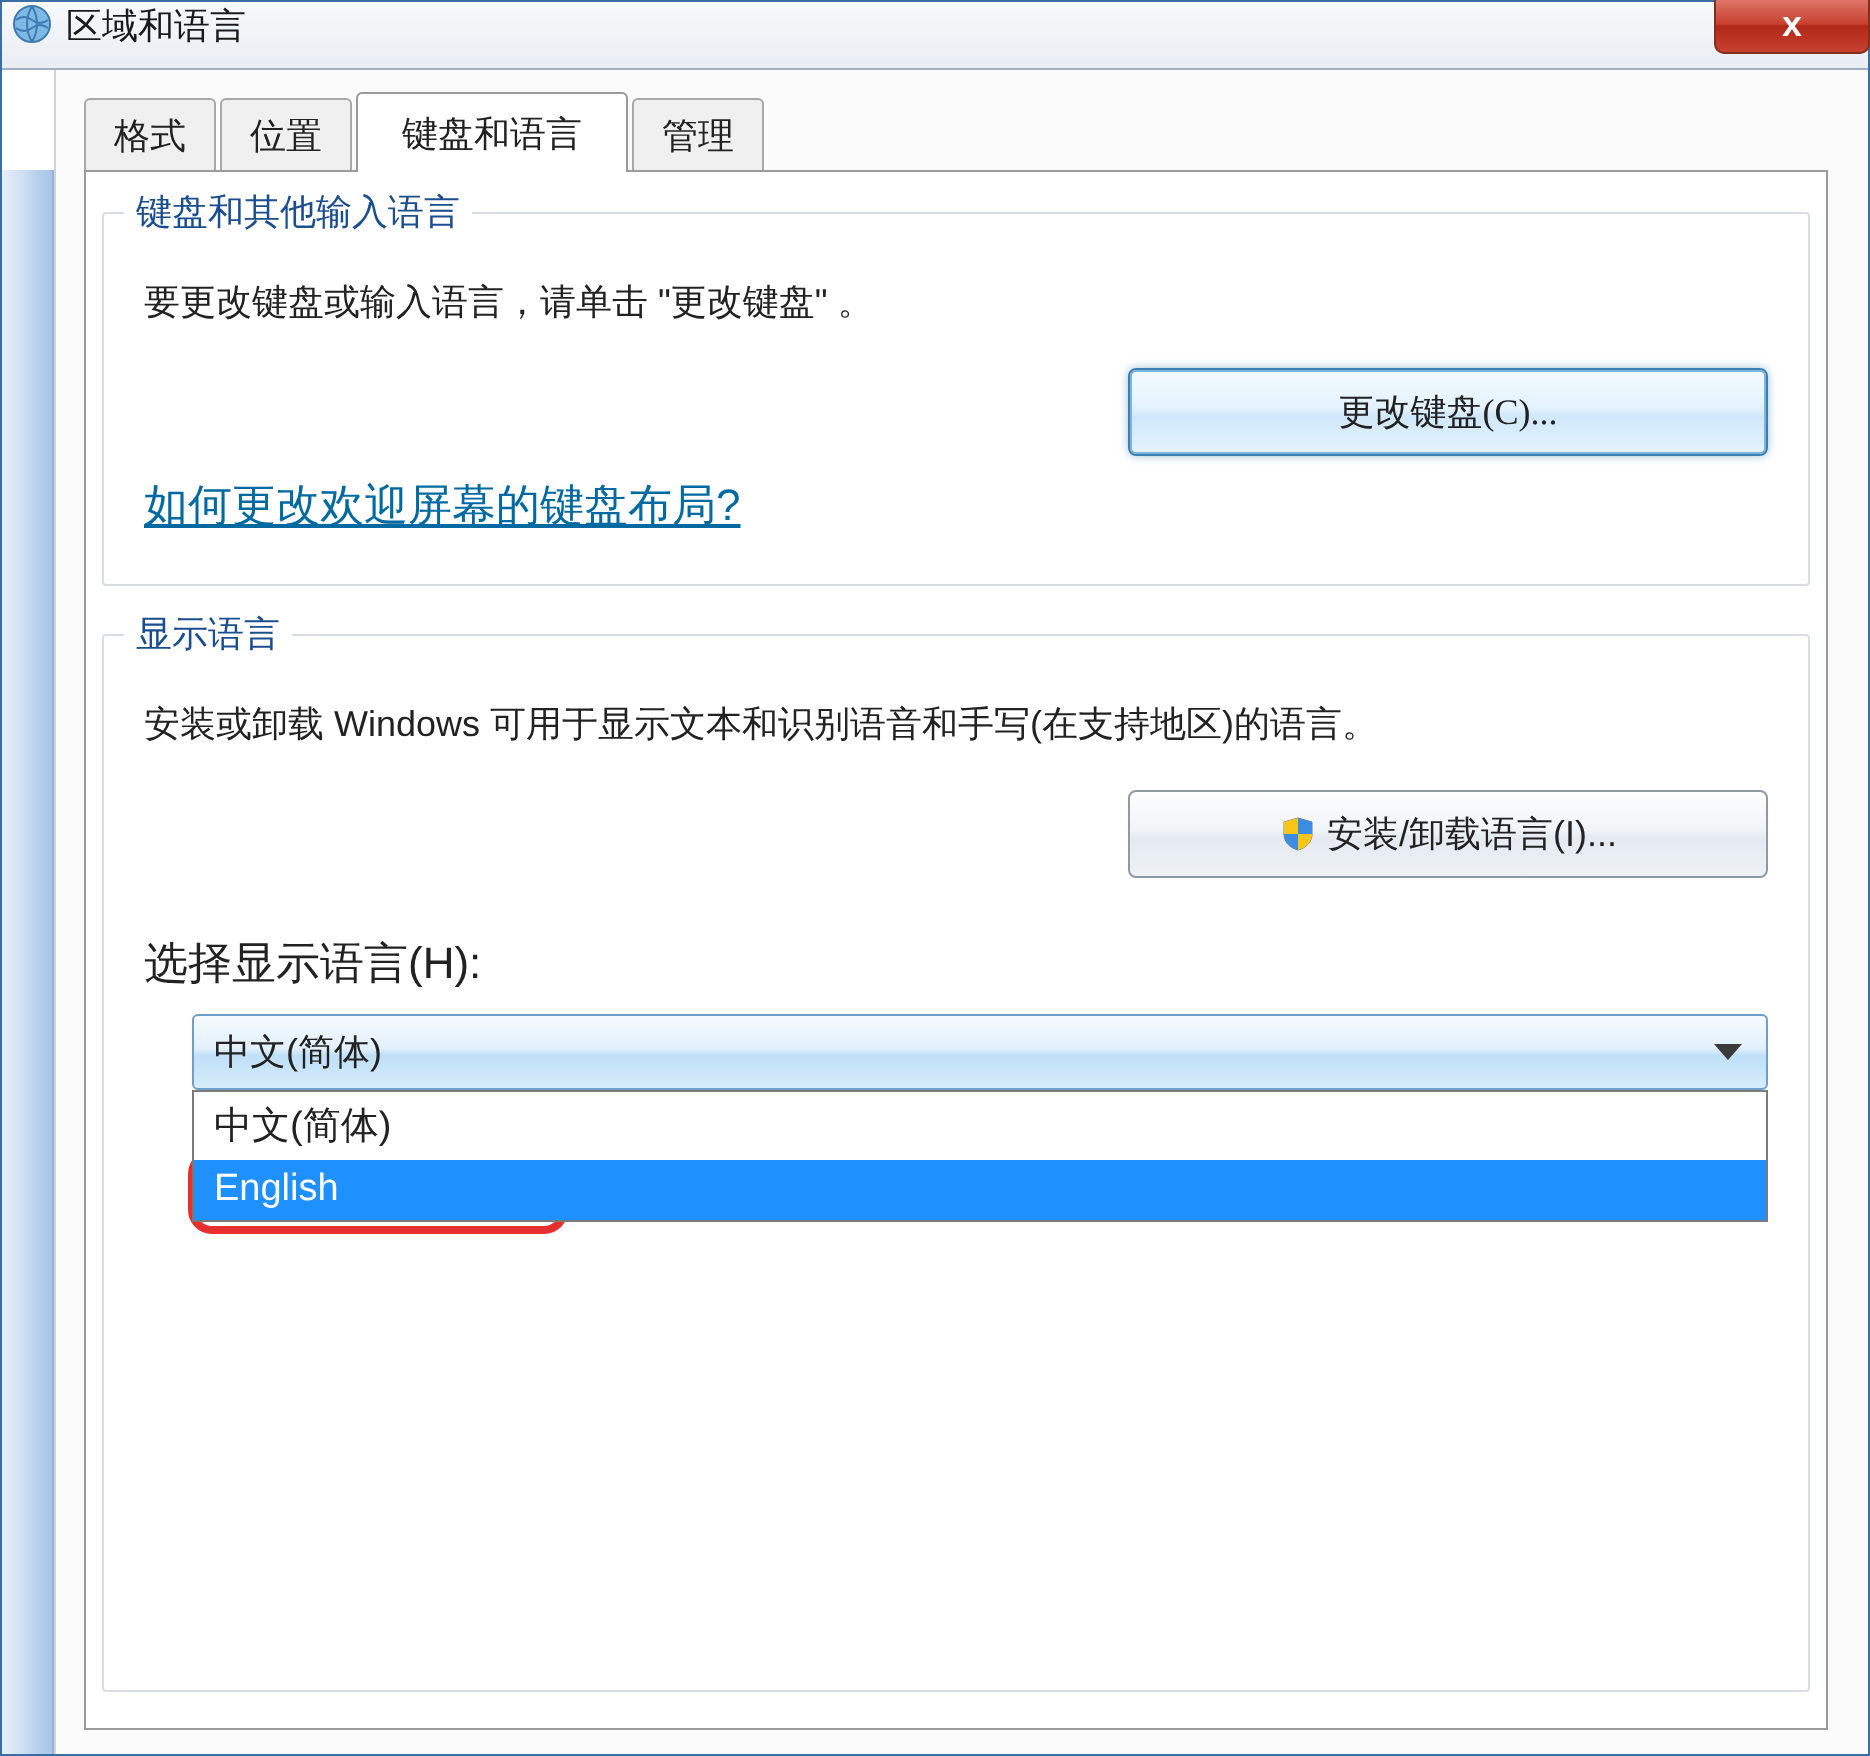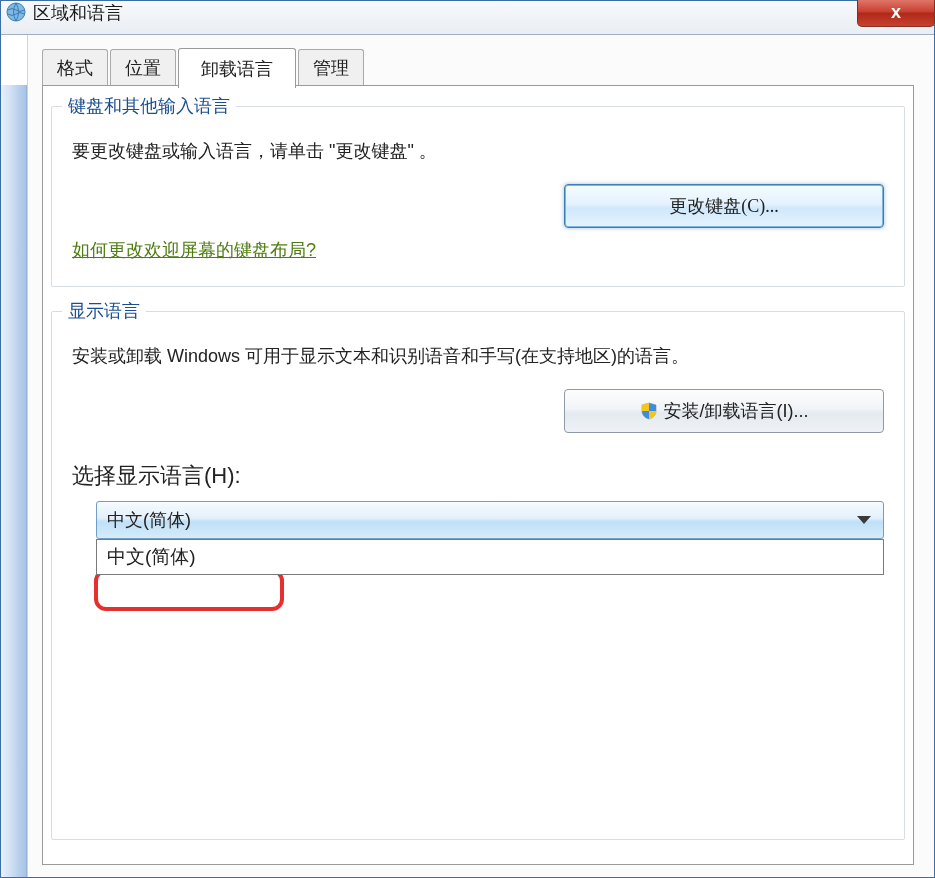--- a/index.html
+++ b/index.html
@@ -70,21 +70,21 @@
   }
   .dialog-surface {
     position: absolute;
     left: 26px; right: 0; top: 0; bottom: 0;
     background: #fbfbfb;
     border-left: 1px solid #d0d4da;
     padding: 14px 20px 0 14px;
   }
   .tabs {
     display: flex;
-    align-items: center;
+    align-items: flex-end;
     height: 36px;
     position: relative;
     z-index: 2;
   }
   .tab {
     padding: 6px 14px 5px 14px;
     border: 1px solid #a9a9a9;
     border-bottom: none;
     background: #f0f0f0;
     margin-right: 2px;
@@ -148,23 +148,23 @@
     padding: 0 20px;
     cursor: default;
   }
   .win-btn.focused {
     border: 1px solid #3c7fb1;
     box-shadow: 0 0 0 1px #7eb4e0 inset, 0 0 4px rgba(60,127,177,0.5);
     background: linear-gradient(to bottom, #f4fbff 0%, #e4f2fd 45%, #cfe8fb 55%, #e6f3fd 100%);
     font-family: Liberation Serif, serif;
   }
   .link {
-    color: #4d7c0f;
+    color: #0369a1;
     text-decoration: underline;
-    font-size: 18px;
+    font-size: 22px;
     cursor: pointer;
   }
   .shield-icon {
     width: 18px; height: 18px;
     display: inline-block;
   }
   .label { font-size:22px; color:#222; margin-bottom:10px; }
   .combo {
     width: 100%;
     height: 38px;
@@ -231,21 +231,21 @@
     </div>
   </div>
 
   <div class="client">
     <div class="left-accent"></div>
     <div class="dialog-surface">
 
       <div class="tabs">
         <div class="tab">格式</div>
         <div class="tab">位置</div>
-        <div class="tab active">卸载语言</div>
+        <div class="tab active">键盘和语言</div>
         <div class="tab">管理</div>
       </div>
 
       <div class="tab-panel">
 
         <div class="groupbox">
           <div class="legend">键盘和其他输入语言</div>
           <div class="group-text">要更改键盘或输入语言，请单击 "更改键盘" 。</div>
           <div class="btn-row">
             <button class="win-btn focused">
@@ -275,20 +275,21 @@
 
           <div class="label">选择显示语言(H):</div>
 
           <div class="combo-wrap">
             <div class="combo">
               <span>中文(简体)</span>
               <span class="arrow"></span>
             </div>
             <div class="dropdown">
               <div class="dropdown-option">中文(简体)</div>
+              <div class="dropdown-option highlight">English</div>
             </div>
 
             <div class="annotation-box" style="left:-2px; top:68px; width:190px; height:42px;"></div>
           </div>
 
         </div>
 
       </div>
 
     </div>

